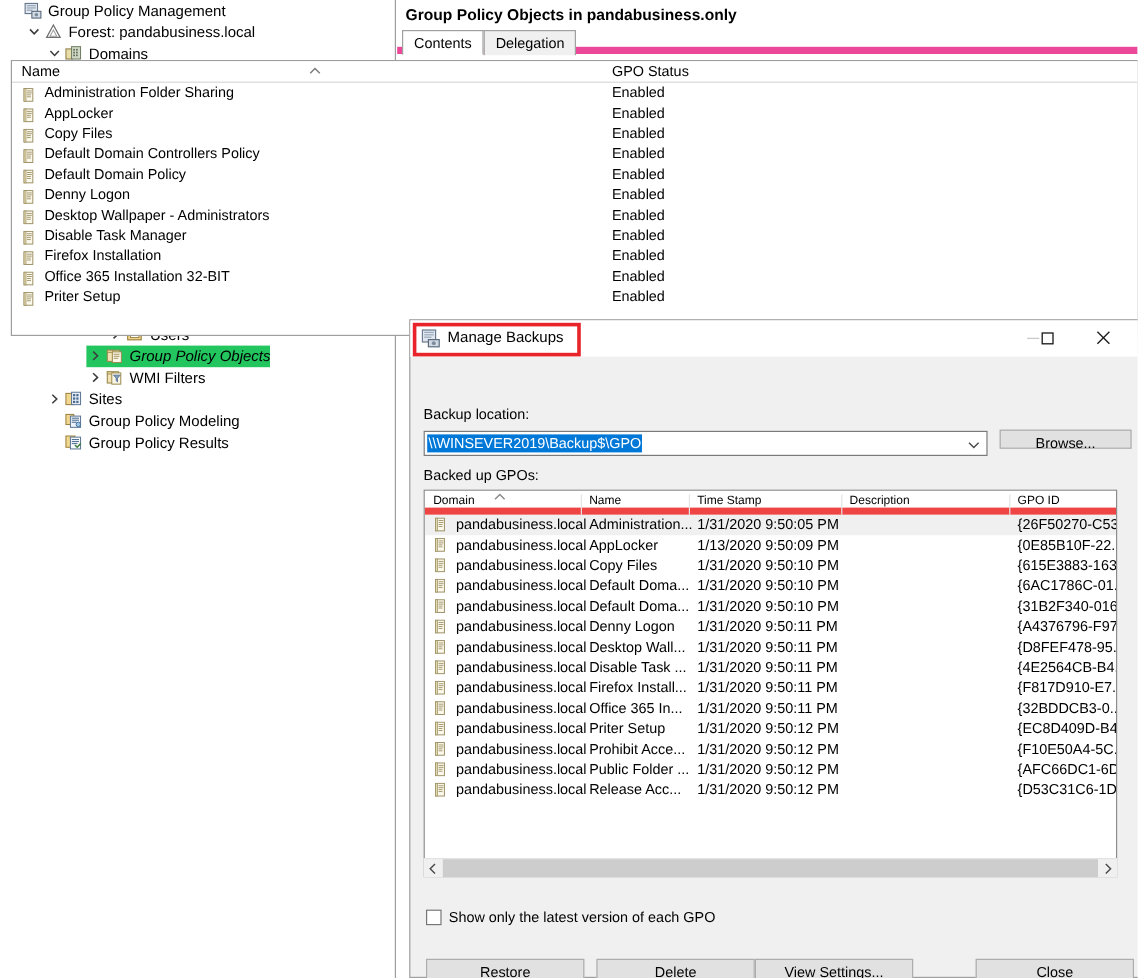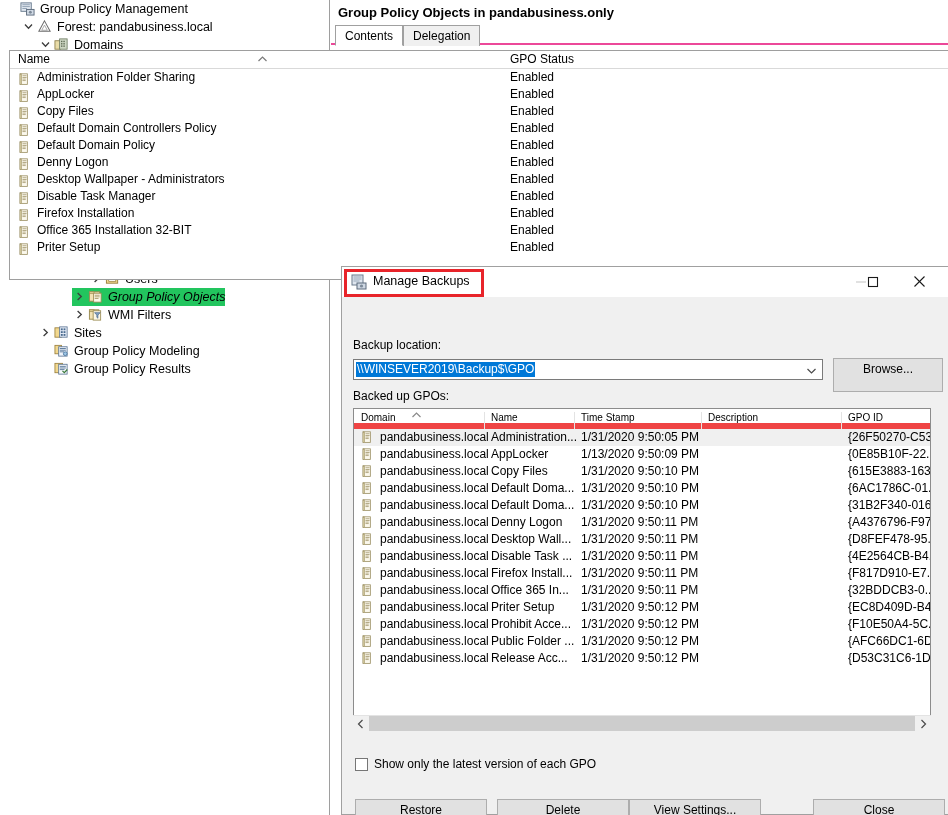--- a/index.html
+++ b/index.html
@@ -60,21 +60,21 @@
   }
   #right-title {
     font-weight: bold;
     font-size: 13px;
     padding: 5px 0 4px 7px;
     color: #000;
   }
   #tabstrip {
     position: relative;
     height: 21px;
-    border-bottom: 2px solid #ec4899;
+    border-bottom: 6px solid #ec4899;
     padding-left: 4px;
     background: #ffffff;
   }
   .tab {
     display: inline-block;
     height: 21px;
     line-height: 20px;
     padding: 0 9px;
     font-size: 12px;
     border: 1px solid #a0a0a0;
@@ -167,21 +167,21 @@
     padding: 0 1px;
     line-height: 15px;
     height: 15px;
     font-size: 12px;
   }
   #combo .cbarrow {
     position:absolute; right: 5px; top: 4px;
   }
   #browse-btn {
     position: absolute; left: 491px; top: 61px;
-    width: 110px; height: 34px;
+    width: 110px; height: 16px;
     background: #e1e1e1;
     border: 1px solid #adadad;
     font-size: 12px;
     text-align: center;
     line-height: 21px;
     cursor: default;
   }
 
   #gputable {
     position: absolute;

